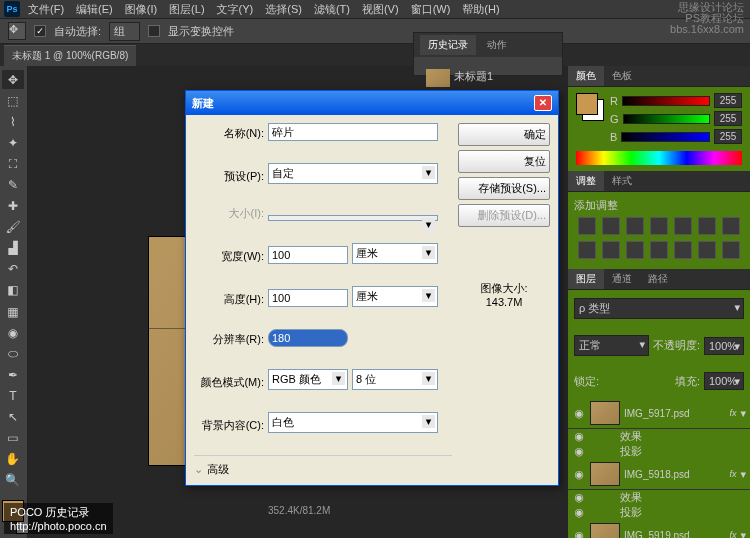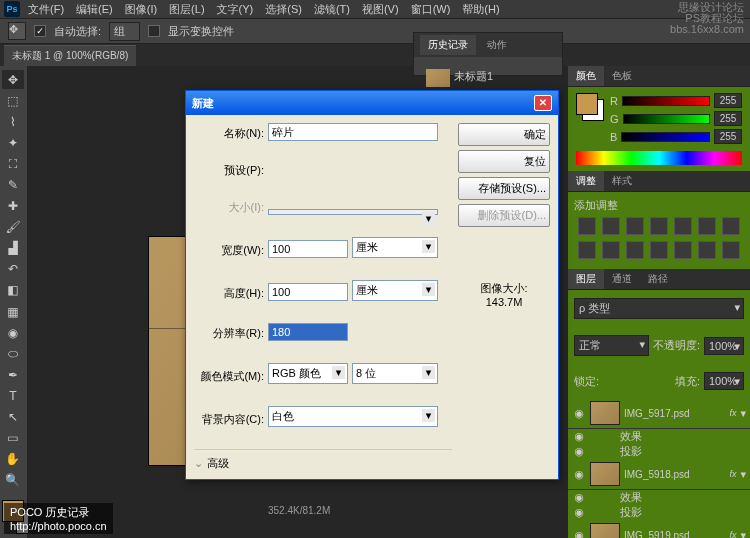--- a/index.html
+++ b/index.html
@@ -274,38 +274,39 @@
     <div class="dlg-close">✕</div>
   </div>
   <div class="dlg-body">
     <div class="dlg-left">
       <div class="dlg-row">
           <span class="dlg-label">名称(N):</span>
           <input class="dlg-input" style="width: 170px;" value="碎片">
         </div>
       <div class="dlg-row">
           <span class="dlg-label">预设(P):</span>
+          <div class="dlg-combo" style="width:170px">自定</div>
         </div>
       <div class="dlg-row">
           <span class="dlg-label" style="color:#999">大小(I):</span>
           <div class="dlg-combo" style="width:170px;background:#eee;color:#999"></div>
         </div>
       <div class="dlg-row">
           <span class="dlg-label">宽度(W):</span>
           <input class="dlg-input" style="width: 80px;" value="100">
           <div class="dlg-combo" style="width:86px">厘米</div>
         </div>
       <div class="dlg-row">
           <span class="dlg-label">高度(H):</span>
           <input class="dlg-input" style="width: 80px;" value="100">
           <div class="dlg-combo" style="width:86px">厘米</div>
         </div>
       <div class="dlg-row">
           <span class="dlg-label">分辨率(R):</span>
-          <input class="dlg-input sel" style="width: 80px;" value="180">
+          <input class="dlg-input sel" style="width: 80px; border-radius: 8px;" value="180">
         </div>
       <div class="dlg-row">
           <span class="dlg-label">颜色模式(M):</span>
           <div class="dlg-combo" style="width:80px">RGB 颜色</div>
           <div class="dlg-combo" style="width:86px">8 位</div>
         </div>
       <div class="dlg-row">
           <span class="dlg-label">背景内容(C):</span>
           <div class="dlg-combo" style="width:170px">白色</div>
         </div>

